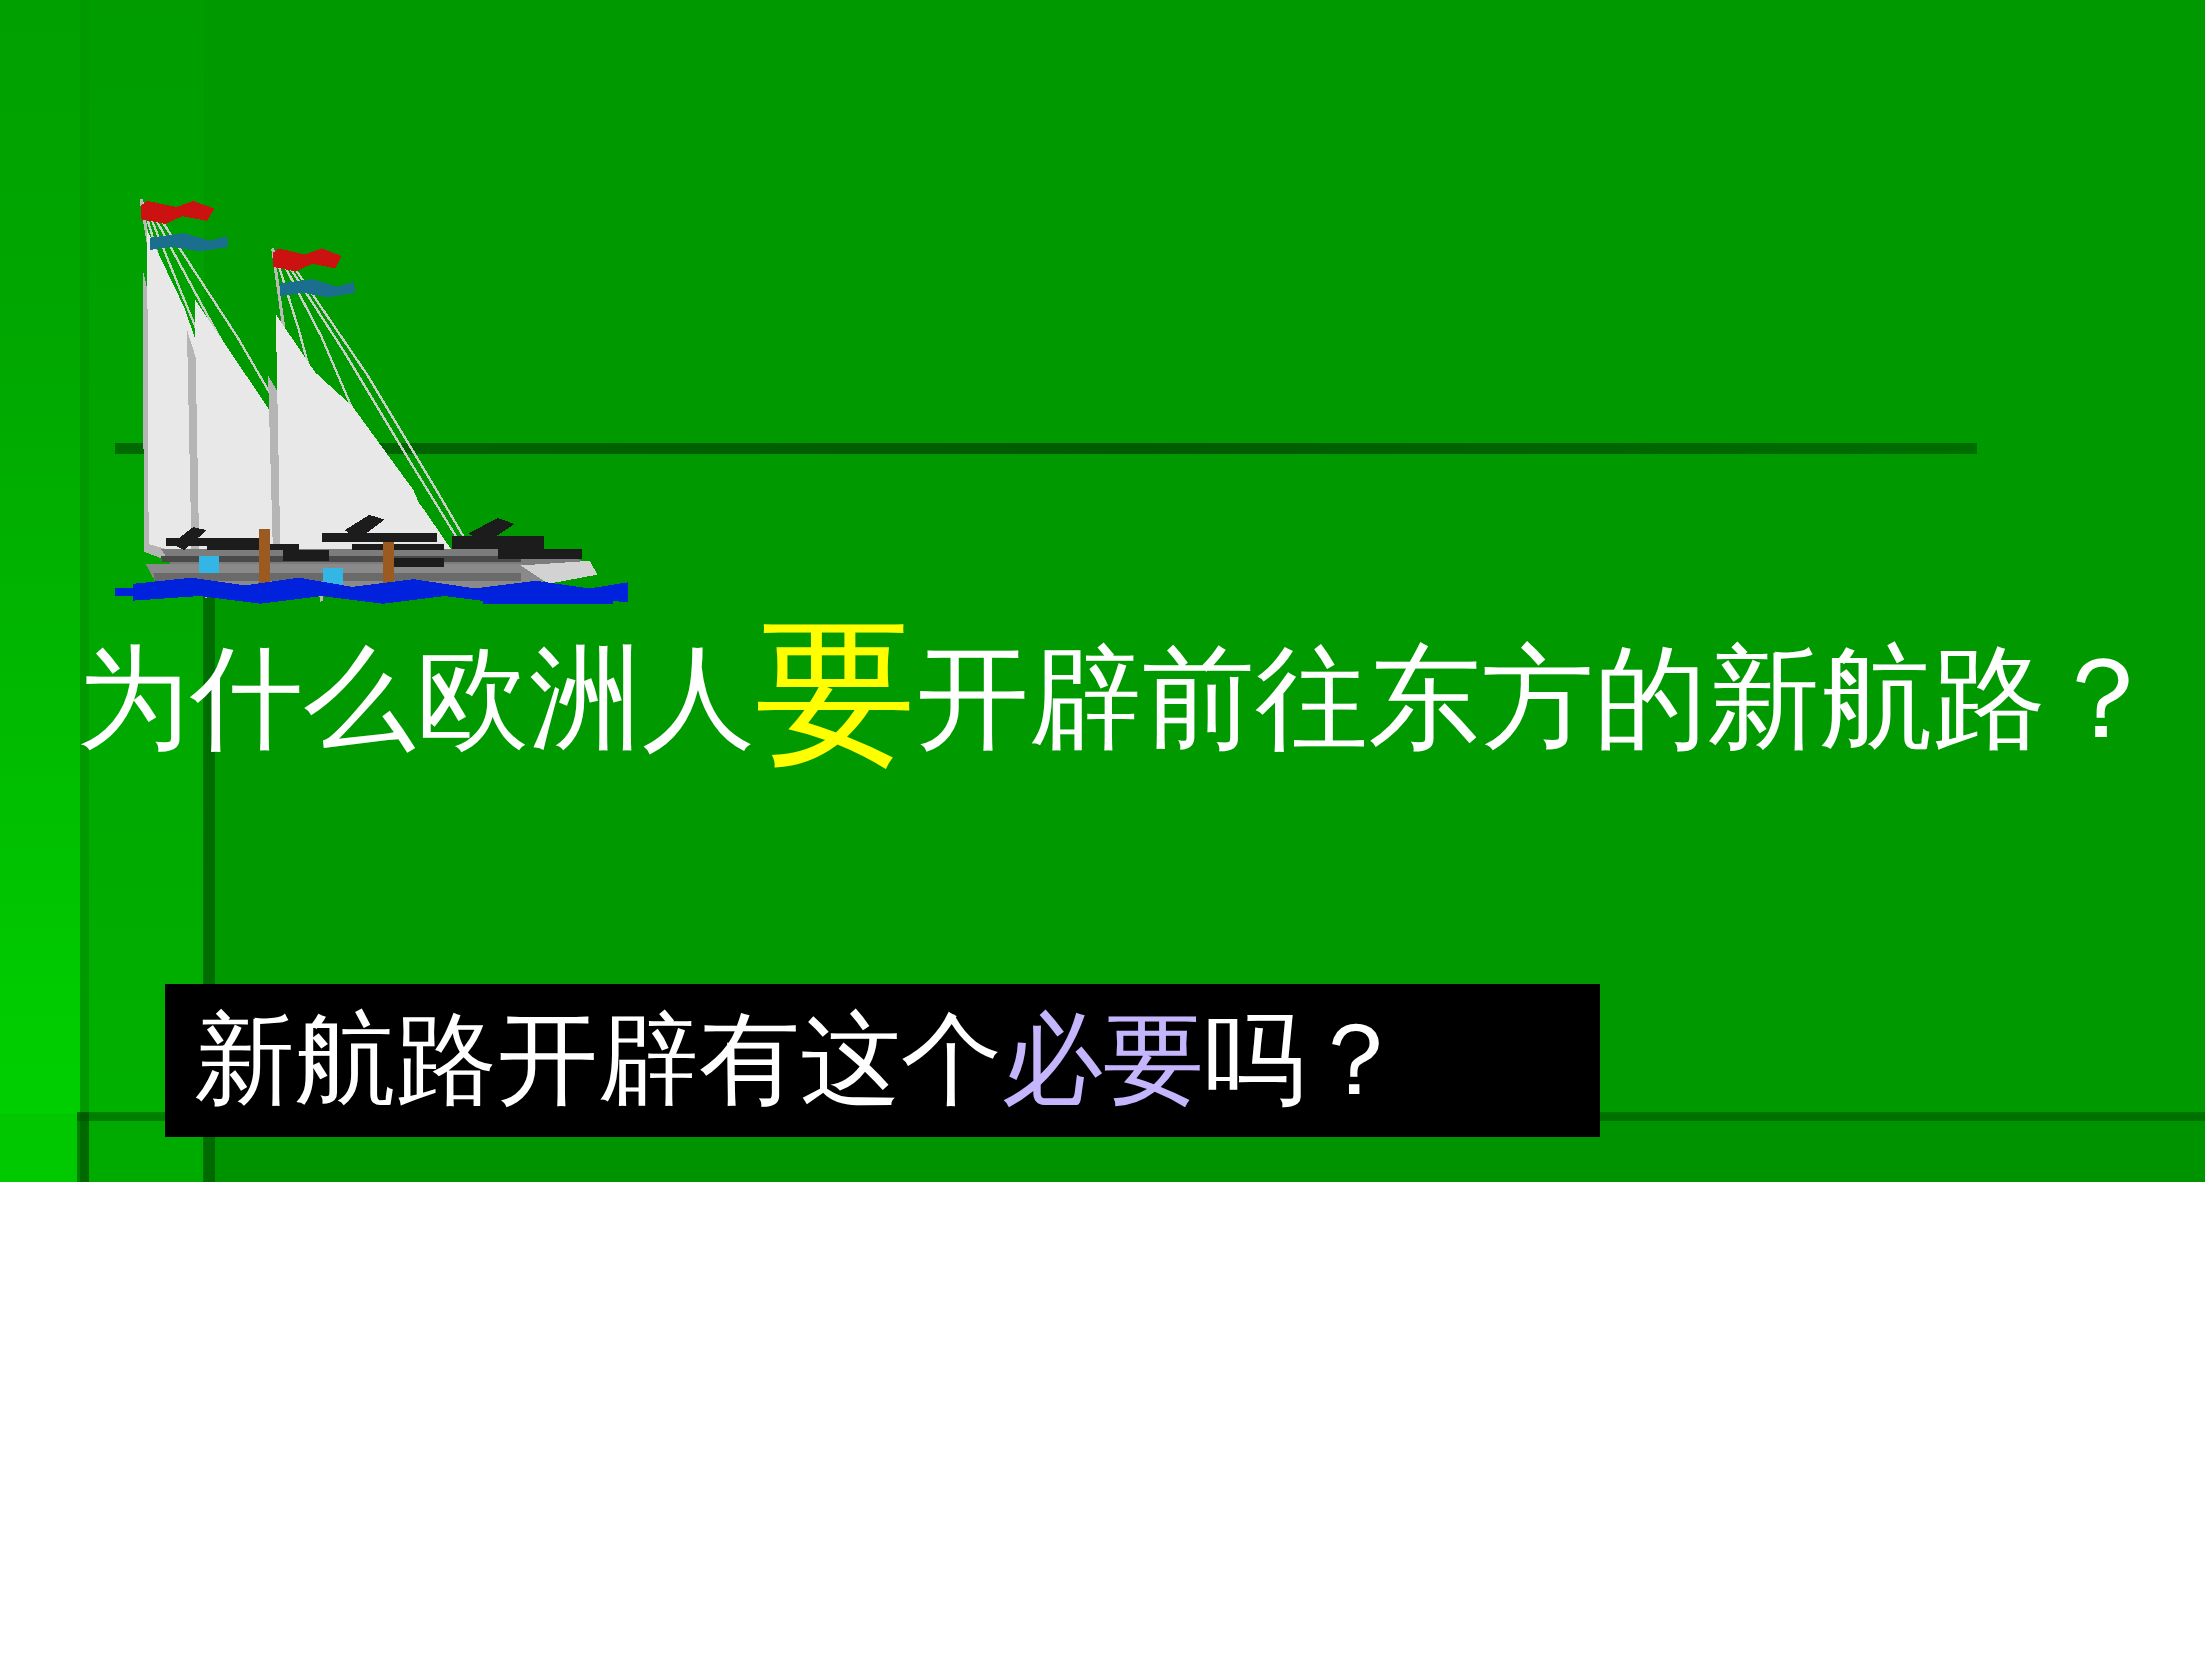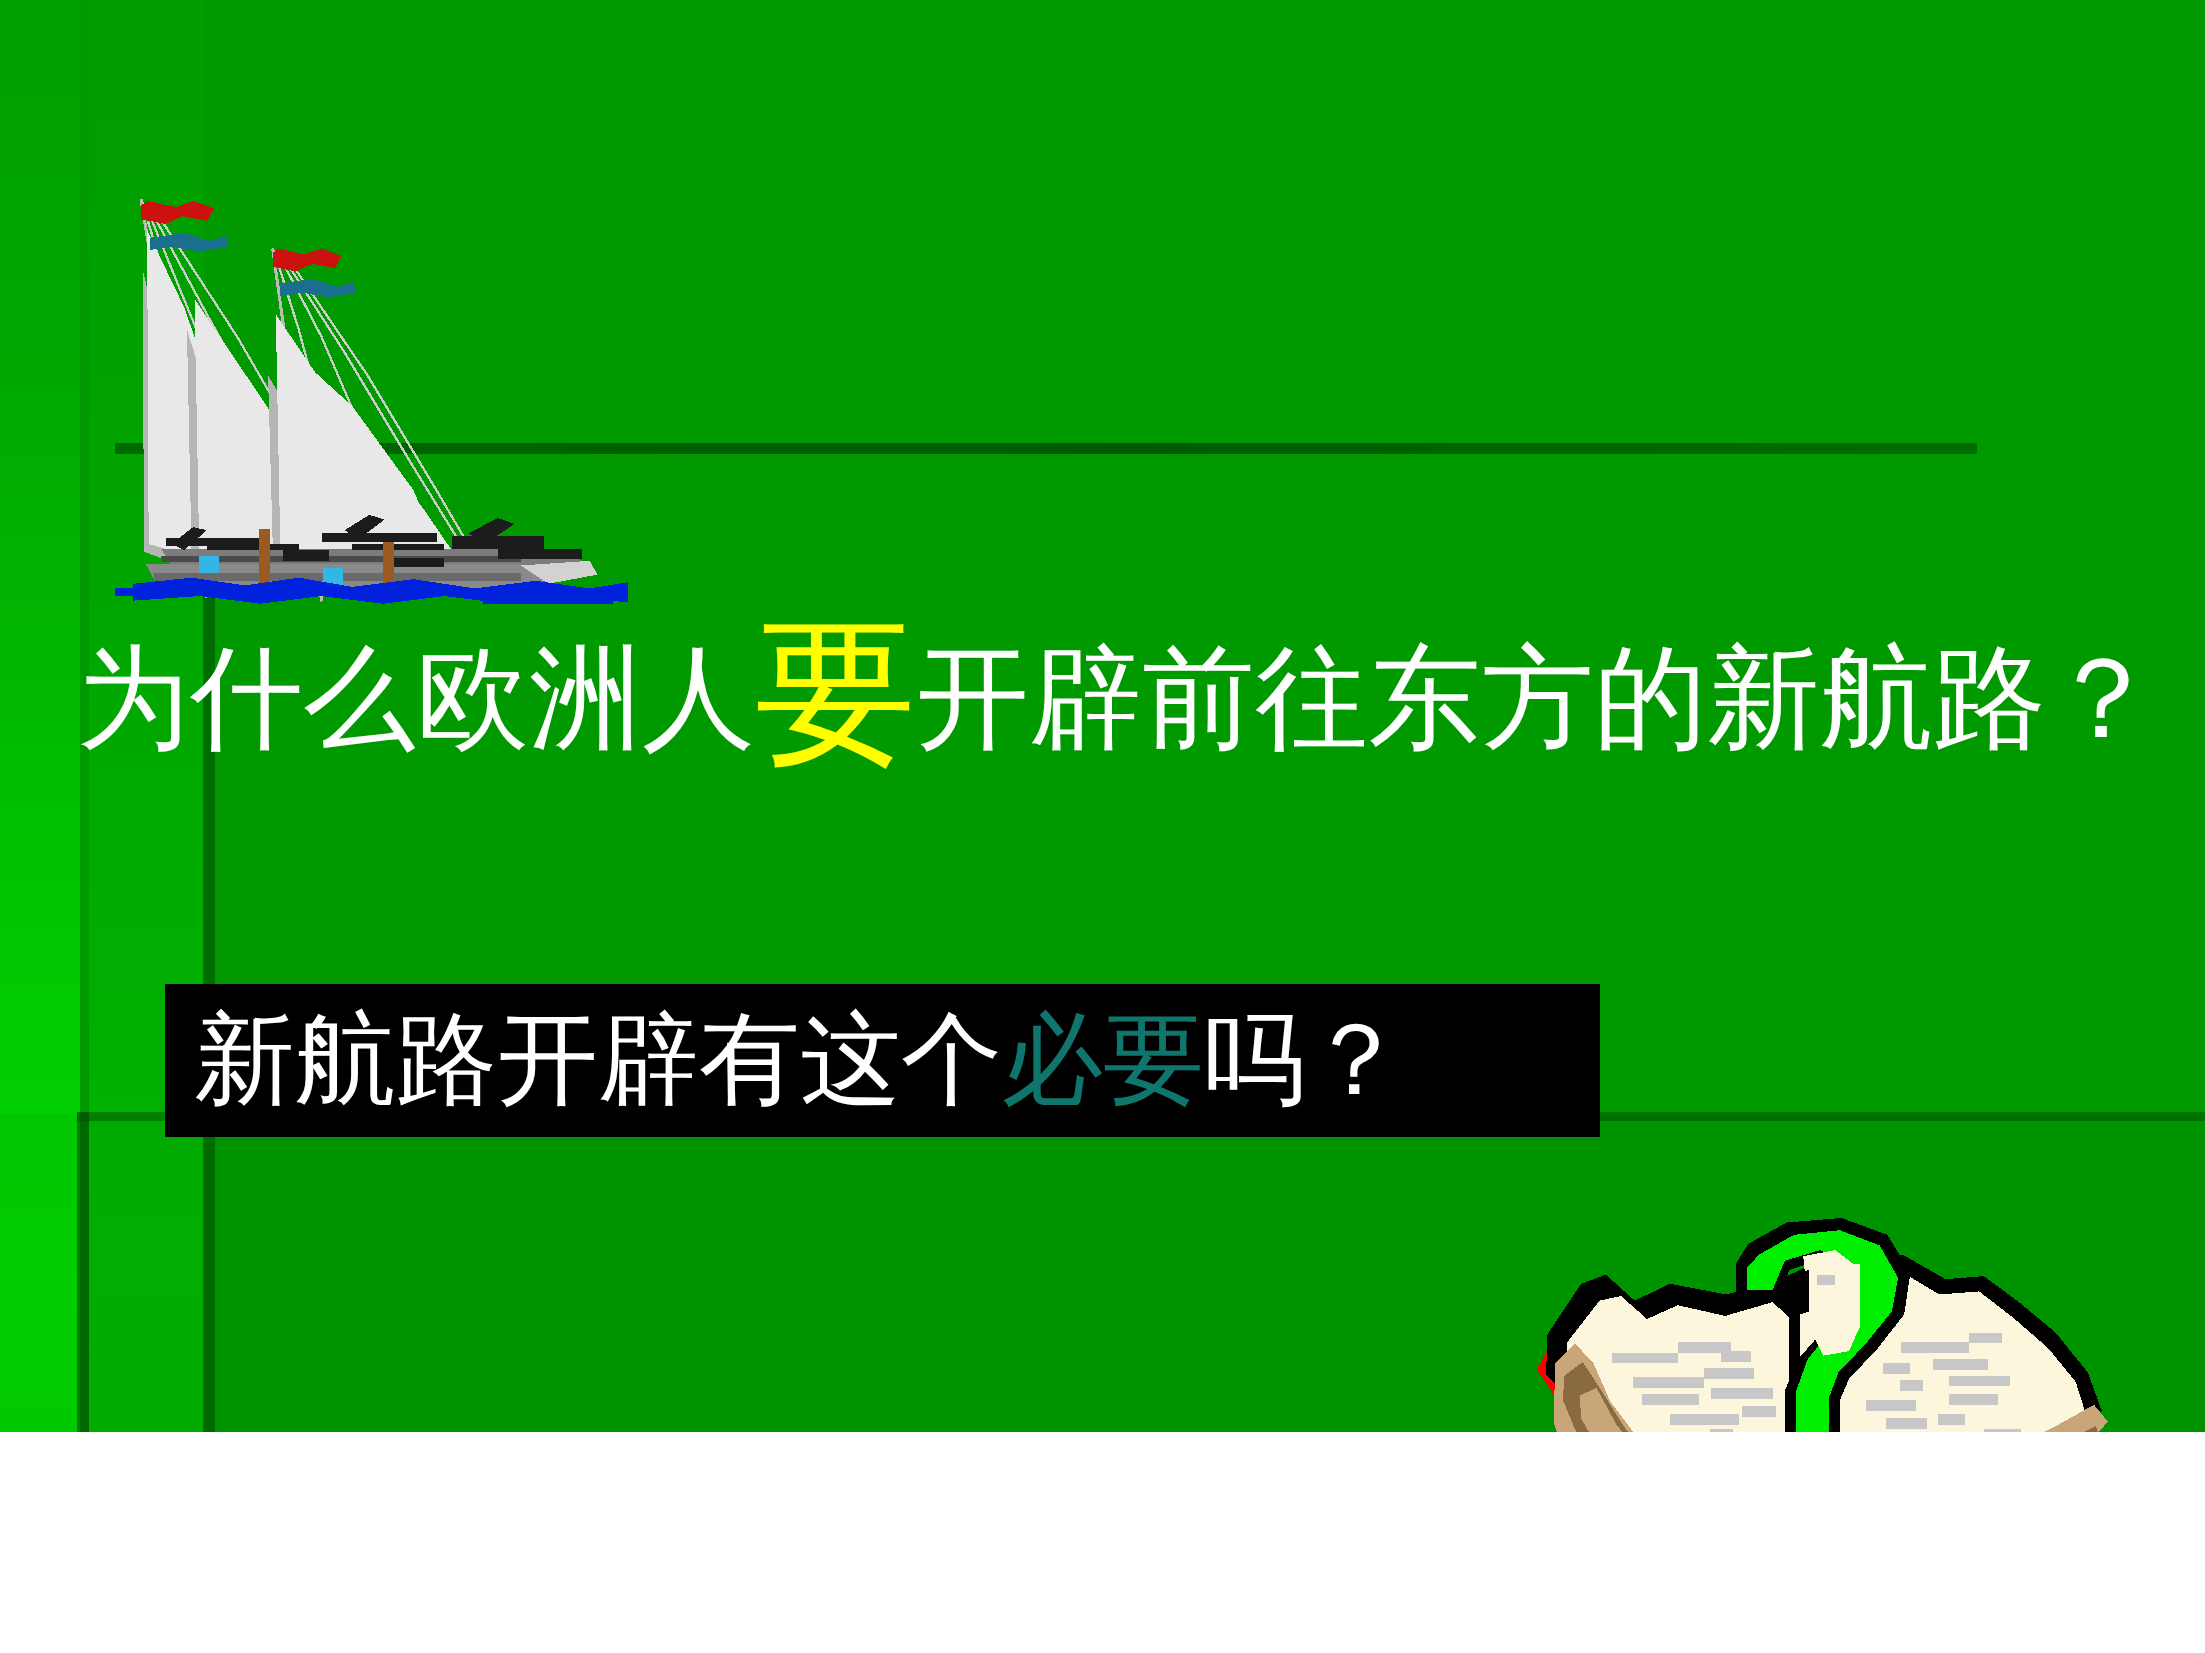--- a/index.html
+++ b/index.html
@@ -1,21 +1,21 @@
 <!DOCTYPE html>
 <html style="font-size:12.3px"><head>
 <meta charset="utf-8">
 <style>
   html,body{margin:0;padding:0;}
   body{
     width:2205px;height:1654px;overflow:hidden;
     font-family:"DejaVu Serif",serif;
   }
   #slide{
-    position:relative;width:2205px;height:1432px;
+    position:relative;width:2205px;height:1182px;
     background:#009900;
     overflow:hidden;
   }
   
   .bg-left-bright{
     position:absolute;left:0;top:0;width:80px;height:1654px;
     background:linear-gradient(to bottom,#00a000 0%,#00a800 22%,#00bb00 45%,#00cc00 62%,#00d400 78%,#00cc00 100%);
   }
   .bg-mid-band{
     position:absolute;left:89px;top:0;width:115px;height:1654px;
@@ -66,21 +66,21 @@
     position:absolute;left:165px;top:984px;width:1435px;height:153px;
     background:#000000;
   }
   .blackbox .bbtext{
     position:absolute;left:29px;top:10.7px;
     white-space:nowrap;
     font-family:"DejaVu Serif",serif;
     font-size:101px;line-height:1.28;
     color:#ffffff;
   }
-  .blackbox .bbtext .hl2{color:#0f766e;}
+  .blackbox .bbtext .hl2{color:#c4b5fd;}
   
   .book{position:absolute;left:1520px;top:1210px;width:597px;height:368px;}
   .book svg{display:block;width:597px;height:368px;}
 </style>
 </head>
 <body>
 
 <div id="slide">
 
   <div class="bg-left-bright"></div>

